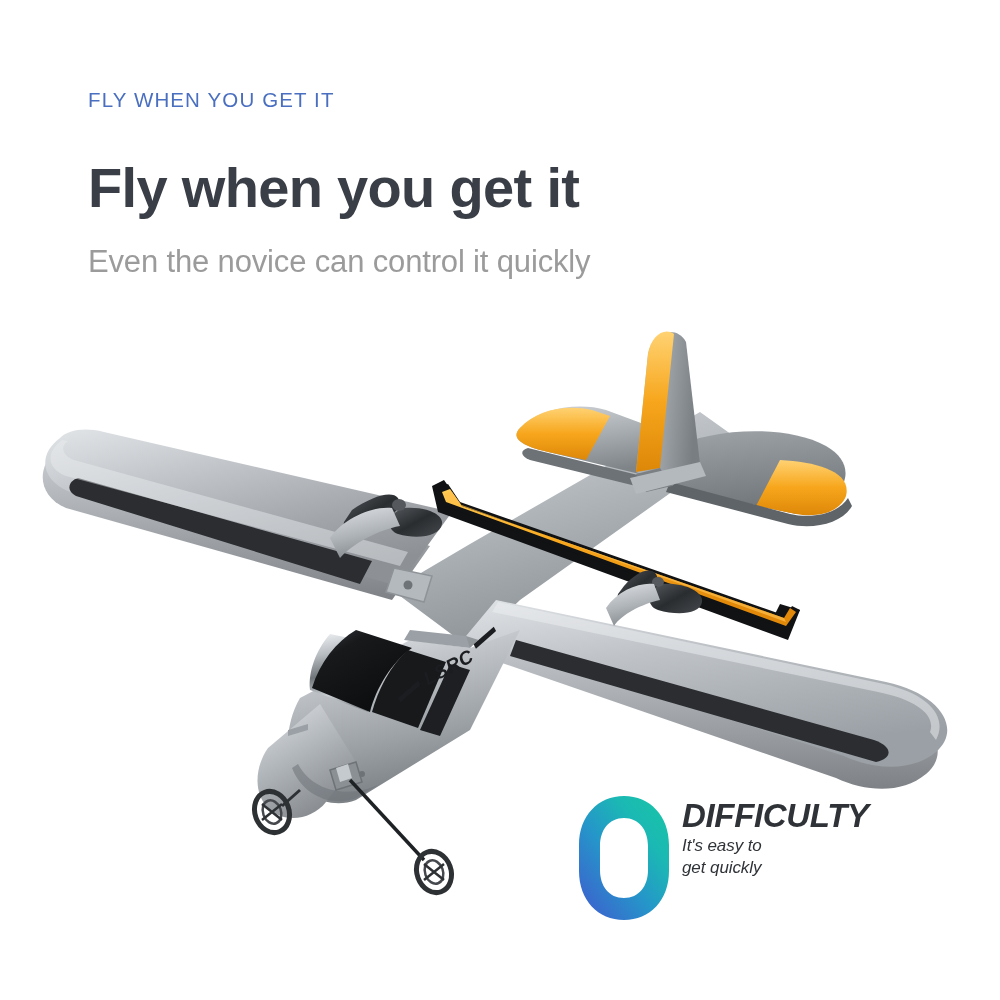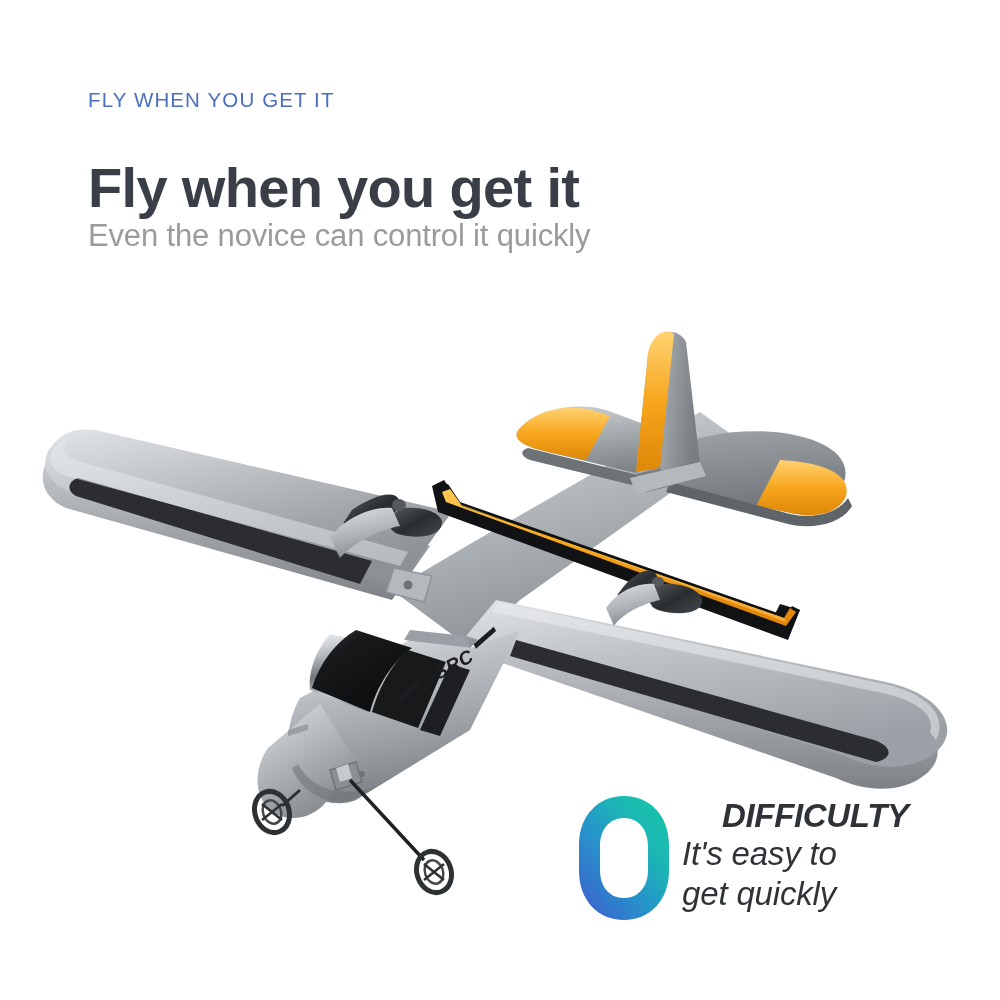--- a/index.html
+++ b/index.html
@@ -41,20 +41,21 @@
   .headline {
     margin-top: 46px;
     font-size: 56px;
     font-weight: 700;
     color: #3a3f47;
     letter-spacing: -0.012em;
     line-height: 1.05;
     white-space: nowrap;
   }
   .subhead {
+    margin-top: 26px;
     font-size: 31px;
     font-weight: 400;
     color: #9b9b9b;
     letter-spacing: -0.005em;
     line-height: 1.2;
     white-space: nowrap;
   }
 
   
   #plane-stage {
@@ -88,25 +89,24 @@
     width: 236px;
   }
   .badge-title {
     font-size: 33px;
     font-weight: 700;
     font-style: italic;
     color: #2f3338;
     letter-spacing: -0.01em;
     line-height: 1.02;
     white-space: nowrap;
-    margin-left: 40px;
   }
   .badge-sub {
     margin-top: 3px;
-    font-size: 33px;
+    font-size: 17px;
     font-style: italic;
     font-weight: 400;
     color: #2f3338;
     letter-spacing: -0.005em;
     line-height: 1.12;
     white-space: nowrap;
   }
 </style>
 </head>
 <body>

